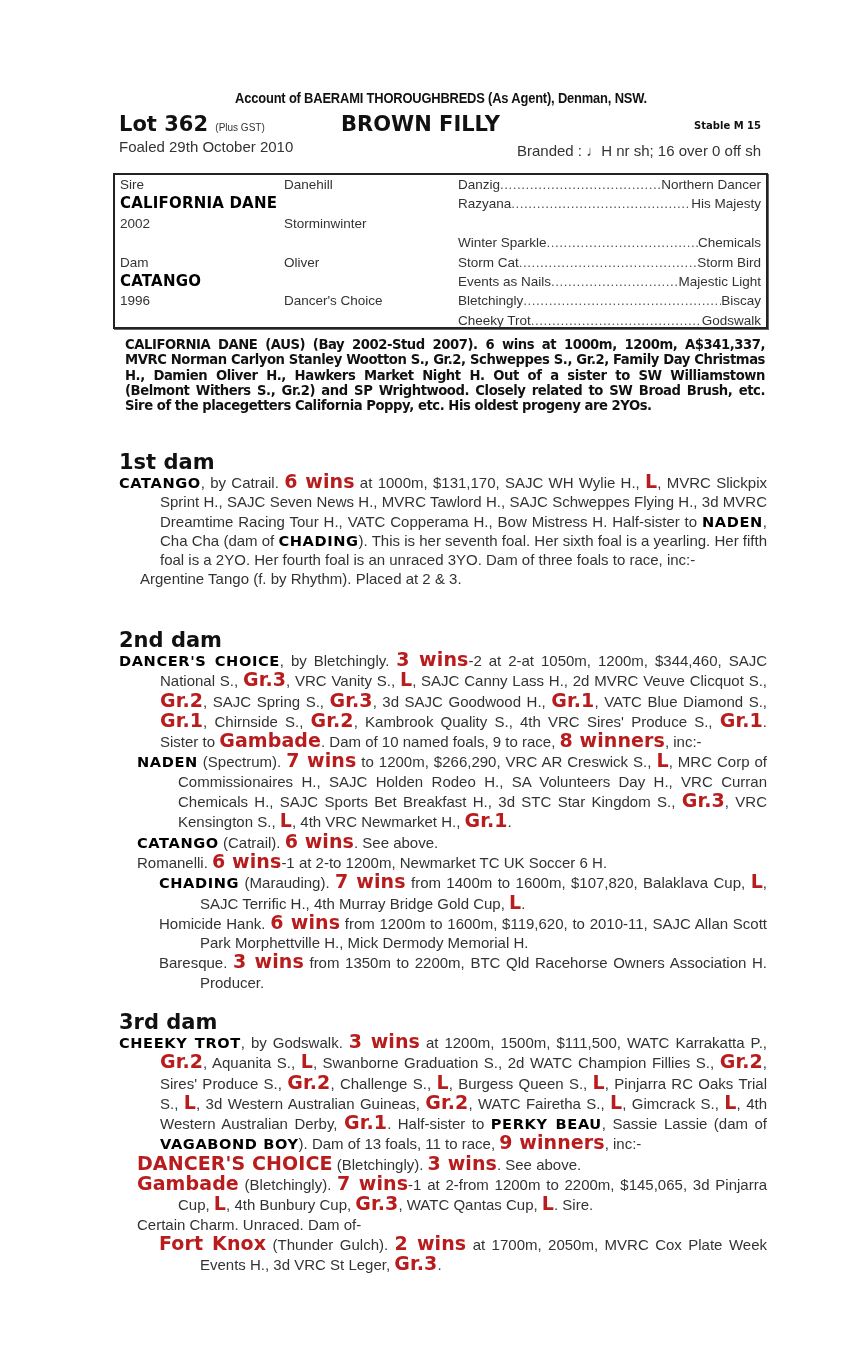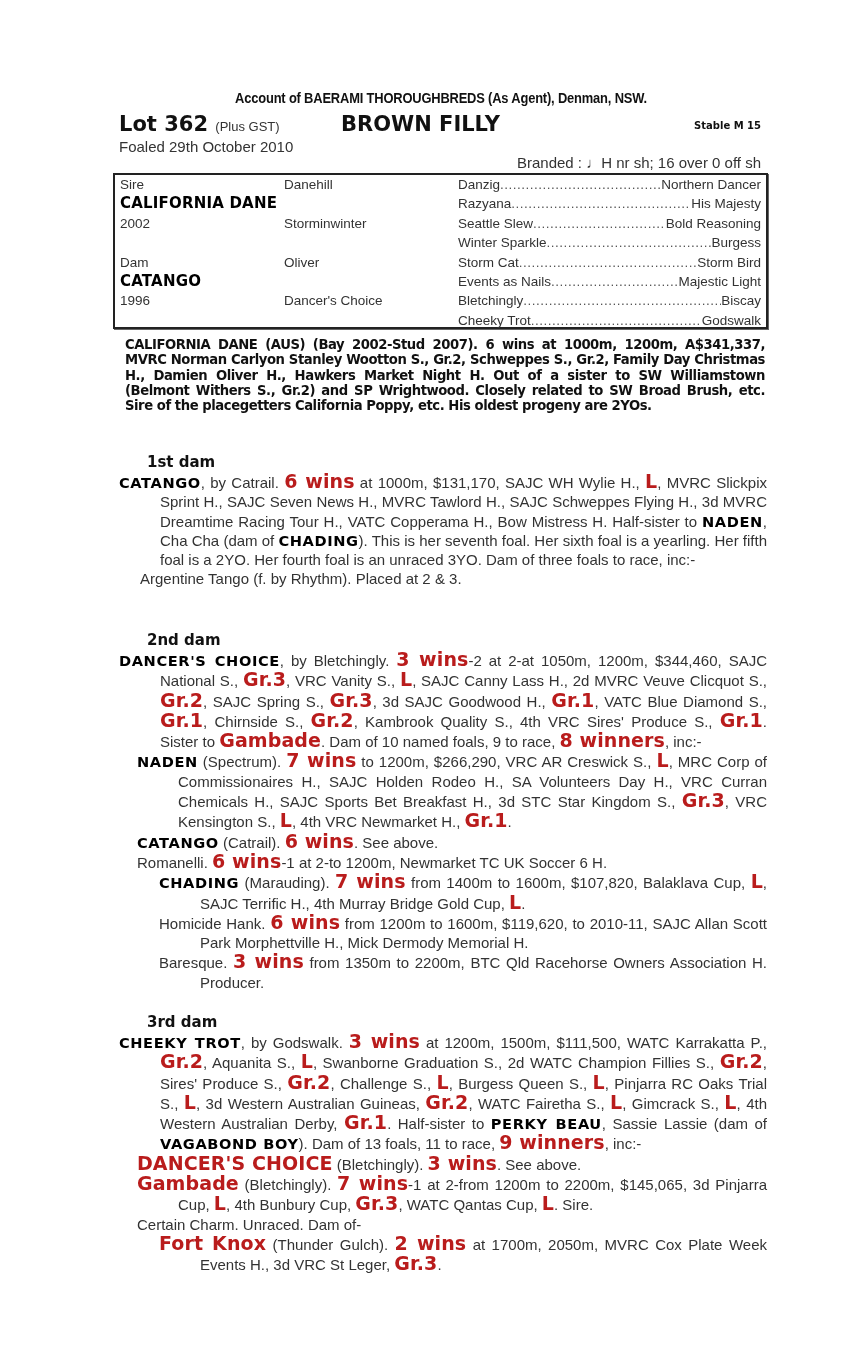--- a/index.html
+++ b/index.html
@@ -44,21 +44,21 @@
       top: 0;
       font-family: "DejaVu Sans", sans-serif;
       font-weight: bold;
       font-size: 21px;
       line-height: 26px;
       white-space: nowrap;
     }
     .lot-gst {
       font-family: "Liberation Sans", sans-serif;
       font-weight: normal;
-      font-size: 13px;
+      font-size: 10px;
       color: #333;
     }
     .lot-title {
       position: absolute;
       left: 222px;
       top: 0;
       font-family: "DejaVu Sans", sans-serif;
       font-weight: bold;
       font-size: 21px;
       line-height: 26px;
@@ -83,21 +83,21 @@
     }
     .foal-row .foaled {
       position: absolute;
       left: 0;
       top: 0;
       white-space: nowrap;
     }
     .foal-row .branded {
       position: absolute;
       right: 2px;
-      top: 16px;
+      top: 4px;
       white-space: nowrap;
       text-align: center;
     }
     .brand-glyph {
       display: inline-block;
       font-weight: normal;
     }
 
     
     .pedigree {
@@ -185,25 +185,24 @@
       position: absolute;
       left: 0;
       width: 648px;
       font-size: 15px;
       line-height: 19.3px;
       color: #333;
     }
     .section-head {
       font-family: "DejaVu Sans", sans-serif;
       font-weight: bold;
-      font-size: 15px;
+      font-size: 21px;
       color: #111;
       height: 19px;
       line-height: 19px;
-      margin-left: 28px;
     }
     .entry {
       text-align: justify;
       margin: 0;
     }
     .lvl0 {
       padding-left: 41px;
       text-indent: -41px;
     }
     .lvl1-plain {
@@ -272,31 +271,26 @@
       <span class="ped-c1 bold">CALIFORNIA DANE</span>
       <span class="ped-c3">
           <span class="gp">Razyana</span>
           <span class="dots"></span>
           <span class="ggp">His Majesty</span>
         </span>
     </div>
     <div class="ped-row" style="top:38.8px">
       <span class="ped-c1">2002</span>
       <span class="ped-c2">Storminwinter</span>
-      <span class="ped-c3">
-          <span class="gp">Seattle Slew</span>
-          <span class="dots"></span>
-          <span class="ggp">Bold Reasoning</span>
-        </span>
     </div>
     <div class="ped-row" style="top:58.2px">
       <span class="ped-c3">
           <span class="gp">Winter Sparkle</span>
           <span class="dots"></span>
-          <span class="ggp">Burgess</span>
+          <span class="ggp">Chemicals</span>
         </span>
     </div>
     <div class="ped-row" style="top:77.6px">
       <span class="ped-c1">Dam</span>
       <span class="ped-c2">Oliver</span>
       <span class="ped-c3">
           <span class="gp">Storm Cat</span>
           <span class="dots"></span>
           <span class="ggp">Storm Bird</span>
         </span>

